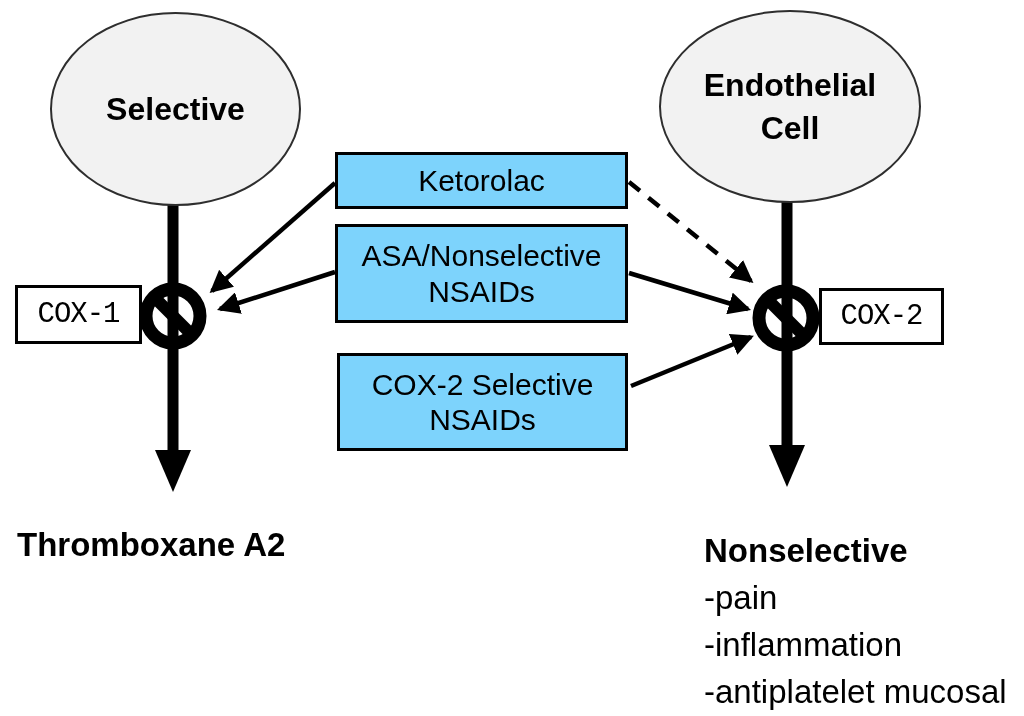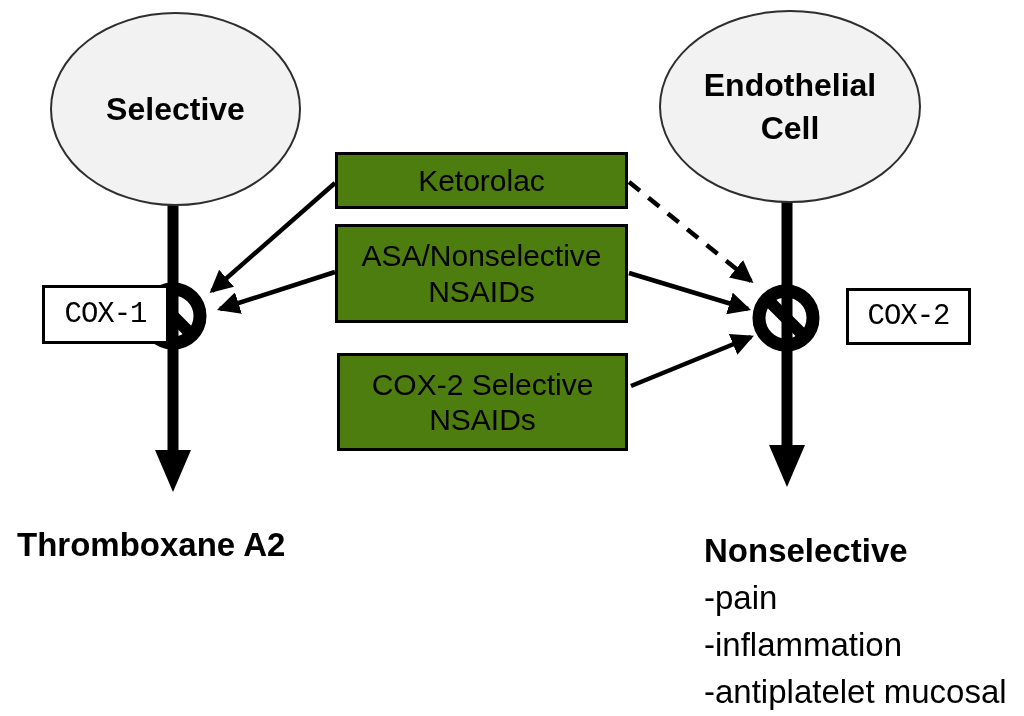--- a/index.html
+++ b/index.html
@@ -7,28 +7,28 @@
     position:relative;width:1024px;height:716px;background:#ffffff;
     font-family:"Liberation Sans", sans-serif;color:#000;overflow:hidden;
   }
   .layer{position:absolute;left:0;top:0;}
   .ellipse{
     position:absolute;border-radius:50%;background:#f2f2f2;border:2px solid #2e2e2e;
     display:flex;align-items:center;justify-content:center;text-align:center;
     font-weight:bold;font-size:32px;line-height:1.32;
   }
   .dbox{
-    position:absolute;background:#4d7c0f;border:3px solid #000;
+    position:absolute;background:#7dd3fc;border:3px solid #000;
     display:flex;flex-direction:column;align-items:center;justify-content:center;
     text-align:center;font-size:30px;line-height:1.18;
   }
   .coxbox{
     position:absolute;background:#ffffff;border:3px solid #000;
     display:flex;align-items:center;justify-content:center;
-    font-family:"Liberation Mono", monospace;font-size:29px;letter-spacing:-1px;margin-left:27px;
+    font-family:"Liberation Mono", monospace;font-size:29px;letter-spacing:-1px;
   }
   .outcome{position:absolute;font-size:33px;line-height:1.42;white-space:nowrap;}
   .outcome .title{font-weight:bold;}
 </style>
 </head>
 <body>
 
 <div class="canvas">
 
   <svg class="layer" width="1024" height="716" viewBox="0 0 1024 716">

